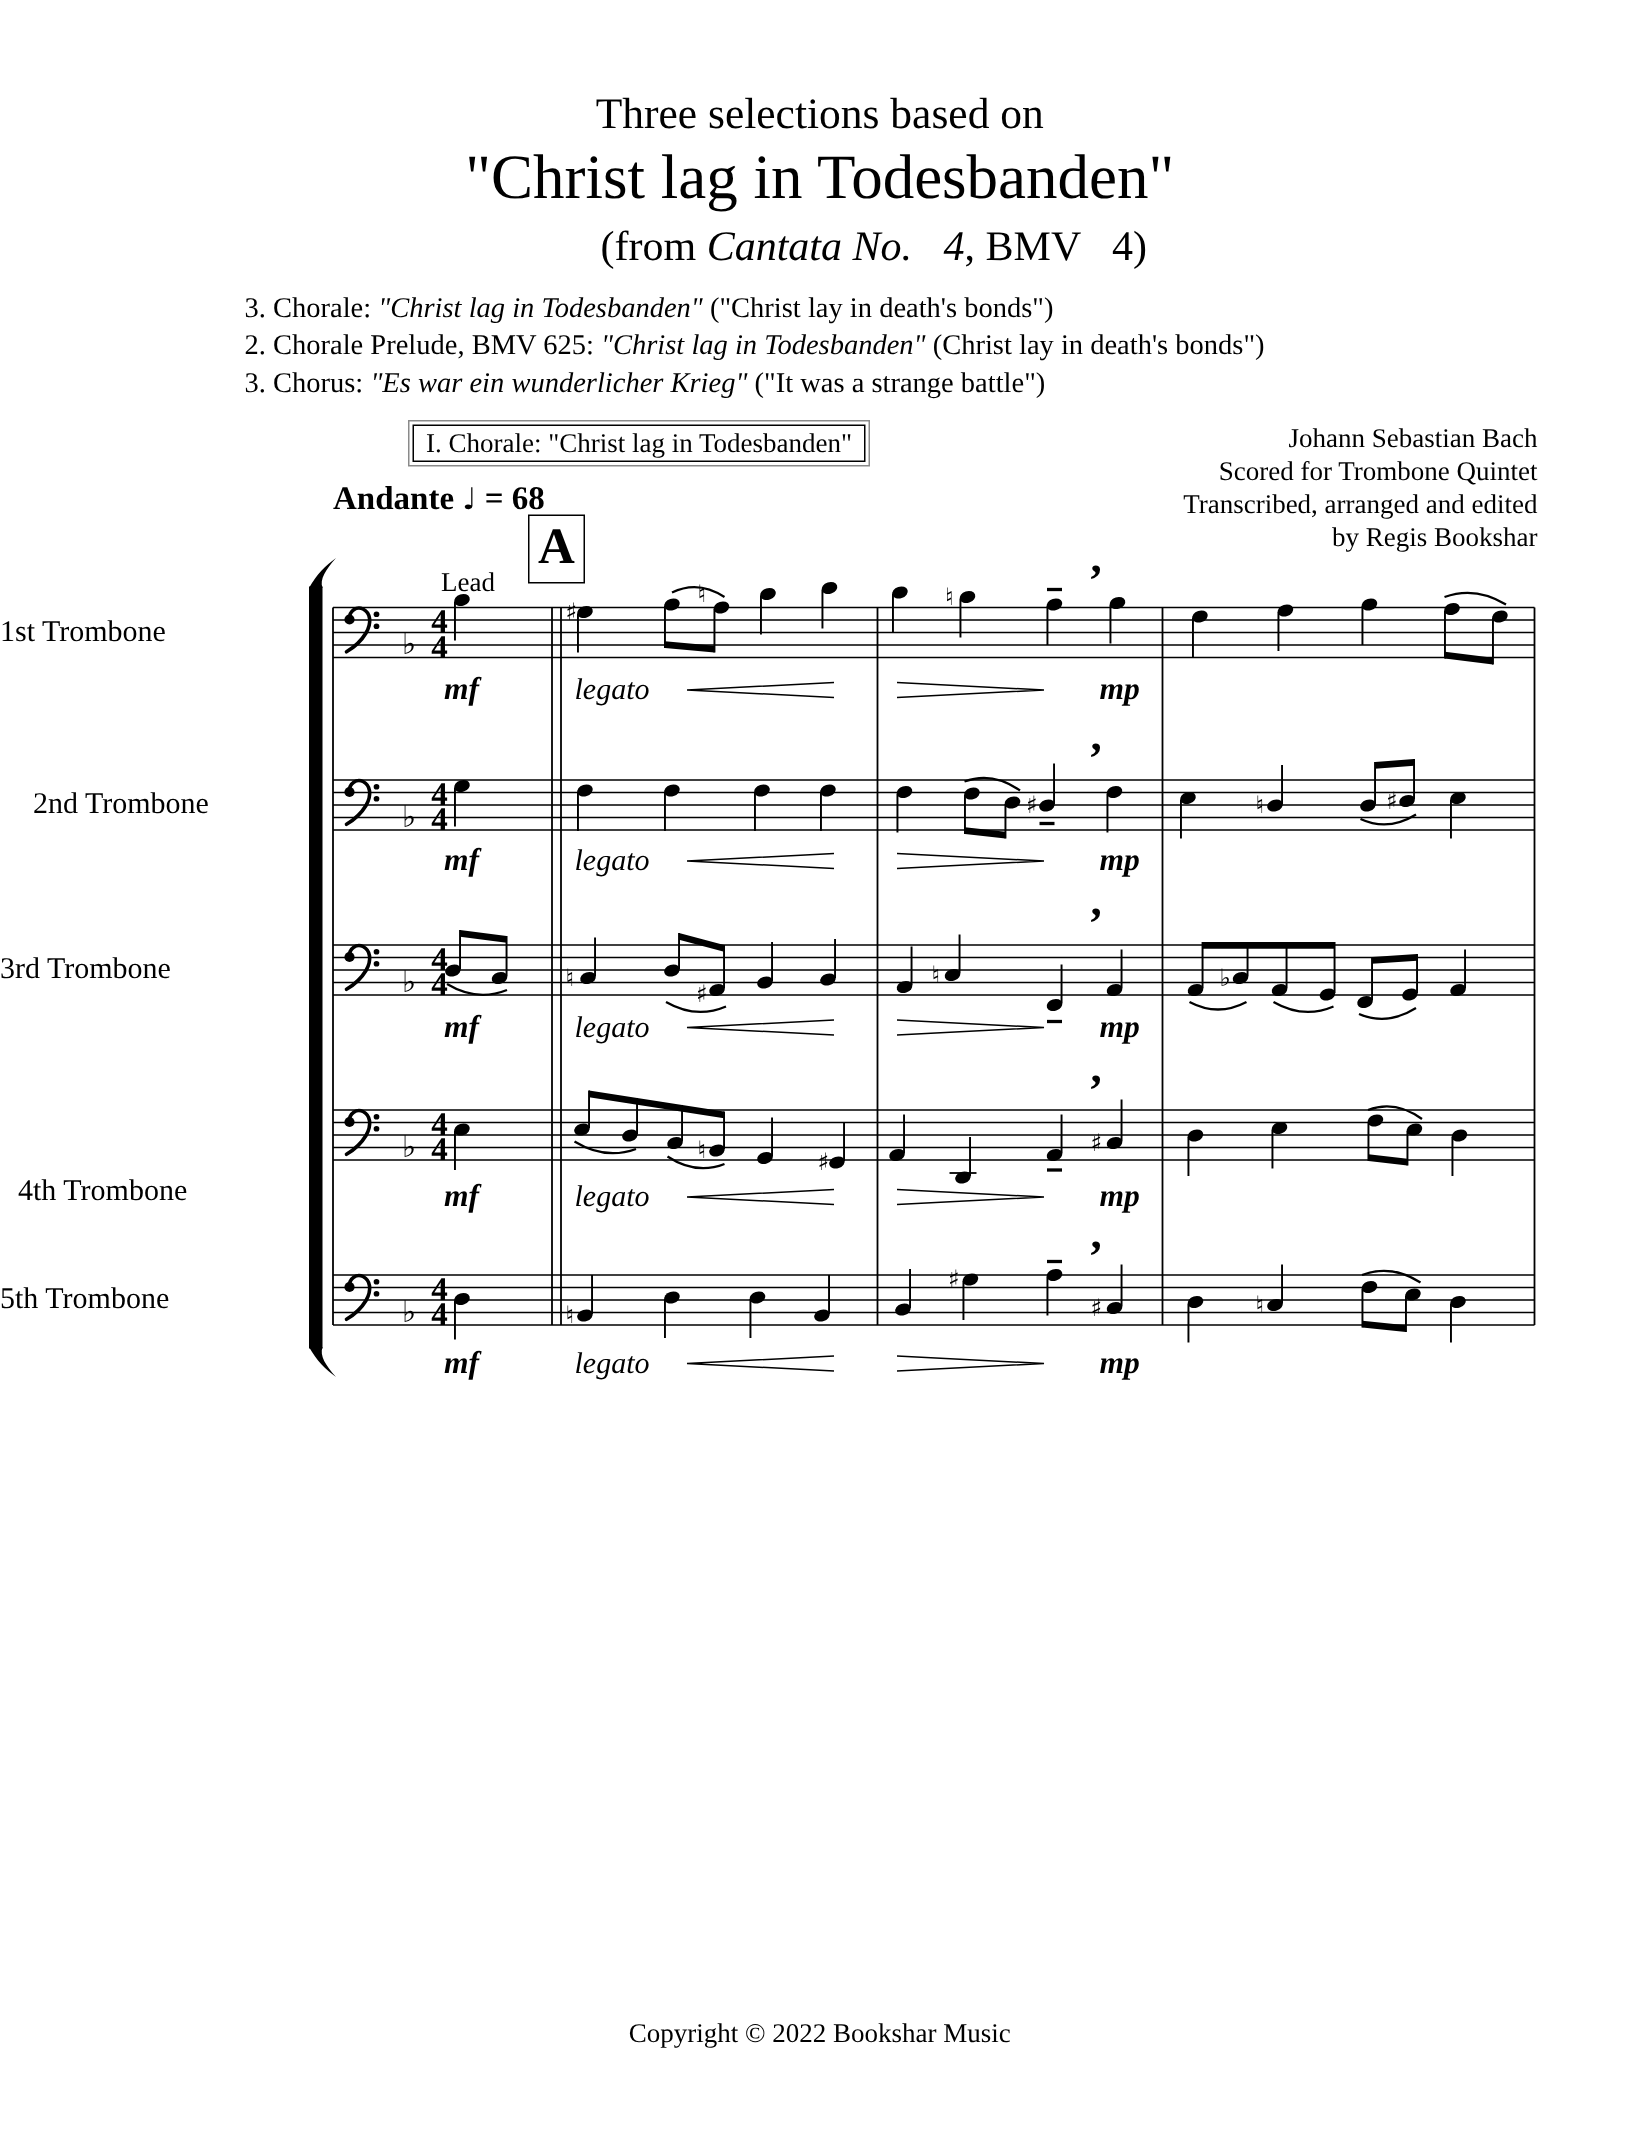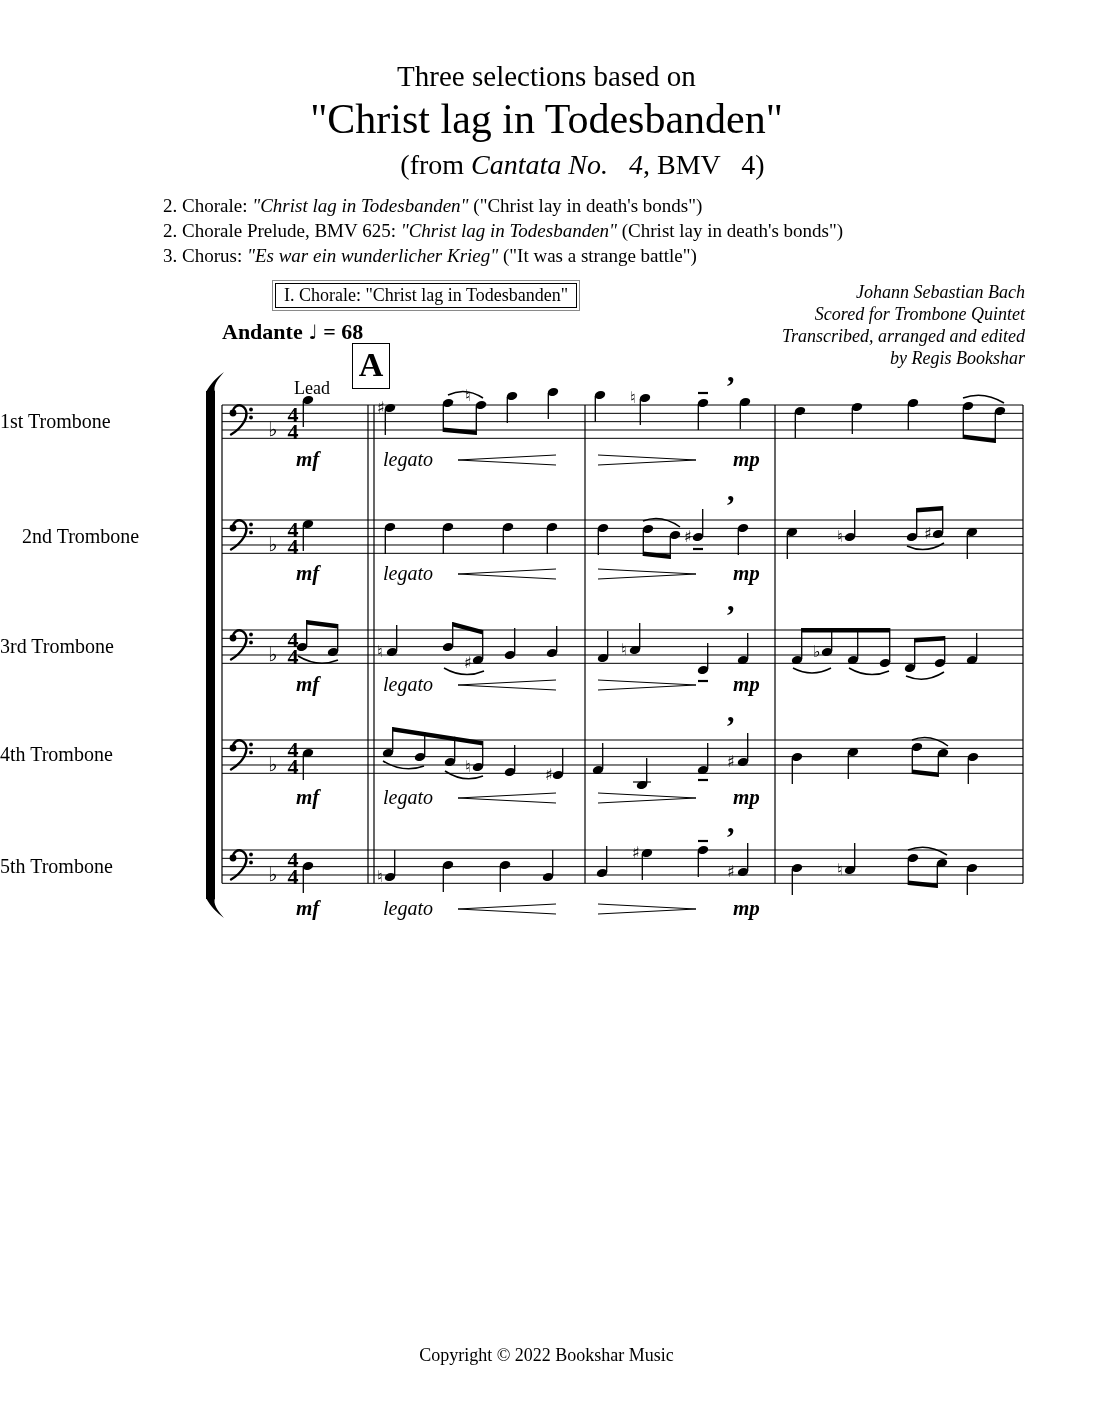--- a/index.html
+++ b/index.html
@@ -8,21 +8,21 @@
   .abs{position:absolute;}
   .ctr{left:0;width:1093px;text-align:center;}
   #title1{top:60px;font-size:29px;}
   #title2{top:95px;font-size:42px;}
   #title3{top:149px;font-size:28px;padding-left:36px;}
   .seg{white-space:pre;}
   .seg.i{font-style:italic;}
   #movements{left:163px;top:193px;font-size:19px;line-height:25px;}
   #movement-box{left:275px;top:283px;font-size:18px;padding:1px 8px;
     border:1px solid #000;outline:1px solid #8a8a8a;outline-offset:2px;background:#fff;}
-  #attribution{right:76px;top:281px;font-size:18px;line-height:22px;text-align:right;font-style:italic;}
+  #attribution{right:76px;top:281px;font-size:18px;line-height:22px;text-align:right;}
   #tempo{left:222px;top:319px;font-size:22px;font-weight:bold;}
   #tempo .mus{font-family:"DejaVu Sans",sans-serif;font-size:20px;}
   #lead{left:294px;top:378px;font-size:18px;}
   #rehearsal-box{left:352px;top:343px;width:36px;height:44px;border:1.5px solid #000;
     font-size:34px;font-weight:bold;text-align:center;line-height:42px;}
   #staff-labels .staff-label{position:absolute;left:0;width:198px;text-align:left;
     font-size:20px;height:28px;line-height:28px;}
   #copyright{top:1345px;font-size:18px;}
   #score{position:absolute;left:0;top:0;}
   text.ts{font:bold 22px "Liberation Serif",serif;}
@@ -33,21 +33,21 @@
   text.br{font:bold 30px "Liberation Serif",serif;}
 </style>
 </head>
 <body>
 
 <div class="abs ctr" id="title1">Three selections based on</div>
 <div class="abs ctr" id="title2">"Christ lag in Todesbanden"</div>
 <div class="abs ctr" id="title3"><span class="seg">(from </span><span class="seg i">Cantata No.</span><span class="seg i">   4</span><span class="seg">, BMV   4)</span></div>
 
 <div class="abs" id="movements">
-    <div><span class="seg">2. Chorale: </span><span class="seg i">"Christ lag in Todesbanden"</span><span class="seg"> ("Christ lay in death's bonds")</span></div>
+    <div><span class="seg">3. Chorale: </span><span class="seg i">"Christ lag in Todesbanden"</span><span class="seg"> ("Christ lay in death's bonds")</span></div>
     <div><span class="seg">2. Chorale Prelude, BMV 625: </span><span class="seg i">"Christ lag in Todesbanden"</span><span class="seg"> (Christ lay in death's bonds")</span></div>
     <div><span class="seg">3. Chorus: </span><span class="seg i">"Es war ein wunderlicher Krieg"</span><span class="seg"> ("It was a strange battle")</span></div>
   </div>
 
 <div class="abs" id="movement-box">I. Chorale: "Christ lag in Todesbanden"</div>
 
 <div class="abs" id="attribution">
     <div>Johann Sebastian Bach</div>
     <div>Scored for Trombone Quintet</div>
     <div>Transcribed, arranged and edited</div>
@@ -60,21 +60,21 @@
   <span>= 68</span>
 </div>
 
 <div class="abs" id="lead">Lead</div>
 <div class="abs" id="rehearsal-box">A</div>
 
 <div id="staff-labels">
     <div class="staff-label" style="top: 407px;">1st Trombone</div>
     <div class="staff-label" style="top: 522px; margin-left: 22px;">2nd Trombone</div>
     <div class="staff-label" style="top: 632px;">3rd Trombone</div>
-    <div class="staff-label" style="top: 740px;">4th Trombone</div>
+    <div class="staff-label" style="top: 780px; padding-left: 12px;">4th Trombone</div>
     <div class="staff-label" style="top: 852px;">5th Trombone</div>
   </div>
 
 <svg id="score" width="1101" height="1425" xmlns="http://www.w3.org/2000/svg">
     <rect x="206" y="391" width="9" height="508" fill="#000000"></rect>
     <path d="M206,392 C211,383 217,377 224,372 C217,380 213,386 215,392 Z" fill="#000000"></path>
     <path d="M206,898 C211,907 217,913 224,918 C217,910 213,904 215,898 Z" fill="#000000"></path>
     <line x1="222" y1="405" x2="222" y2="883.32" stroke="#000000" stroke-width="1.2"></line>
     <line x1="368" y1="405" x2="368" y2="883.32" stroke="#000000" stroke-width="1.2"></line>
     <line x1="374" y1="405" x2="374" y2="883.32" stroke="#000000" stroke-width="1.2"></line>

